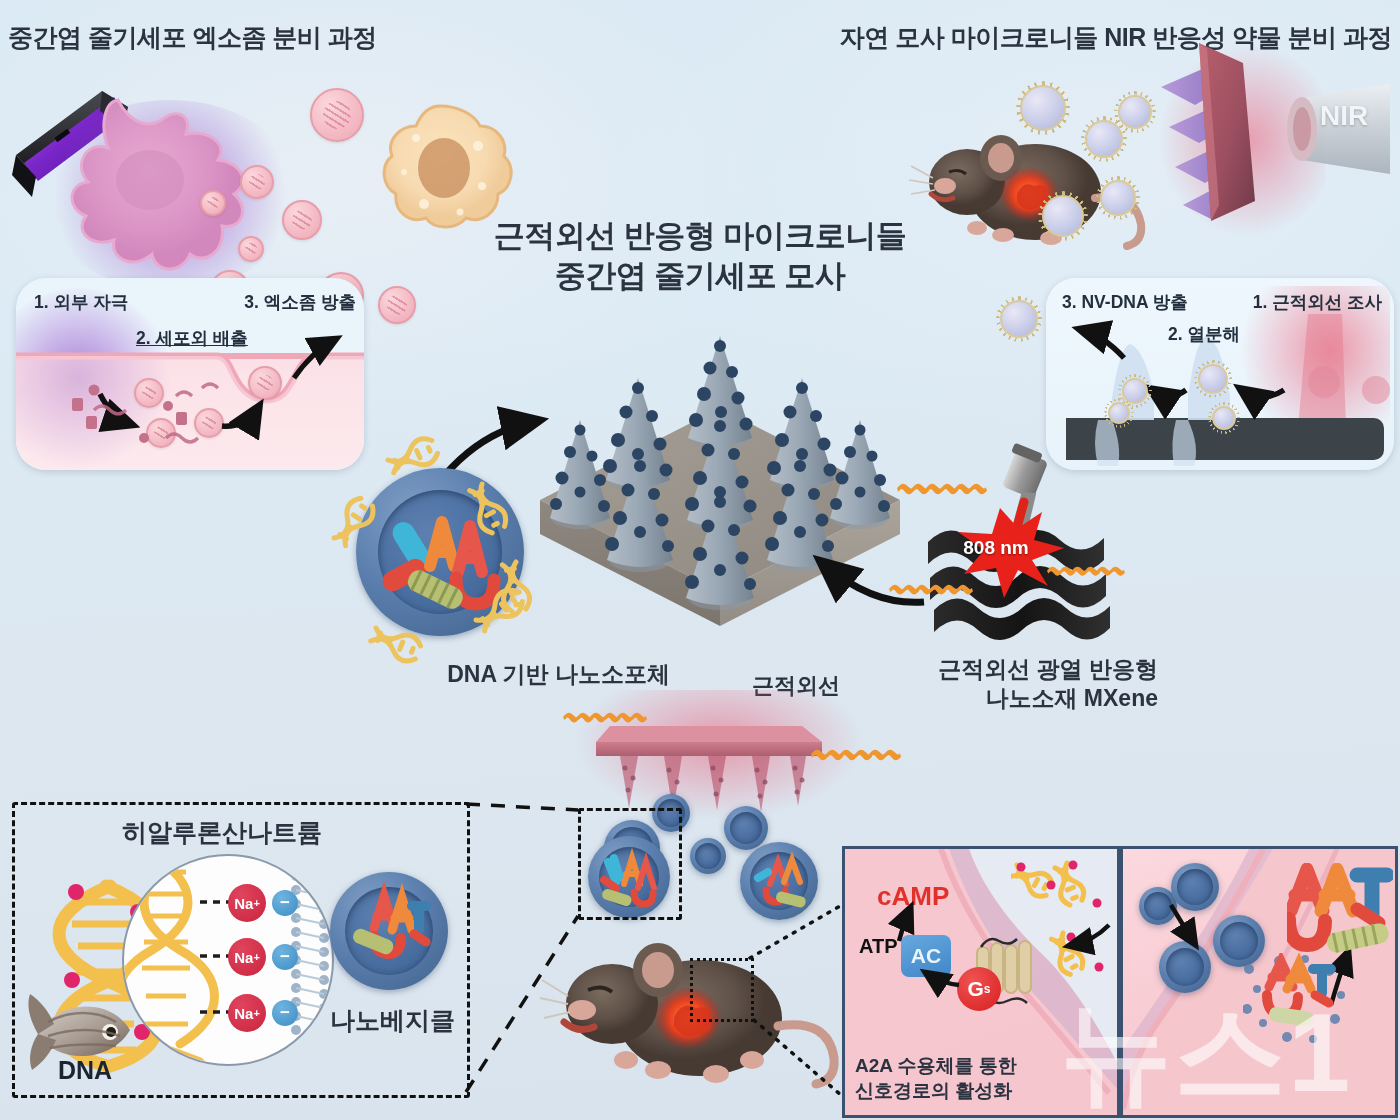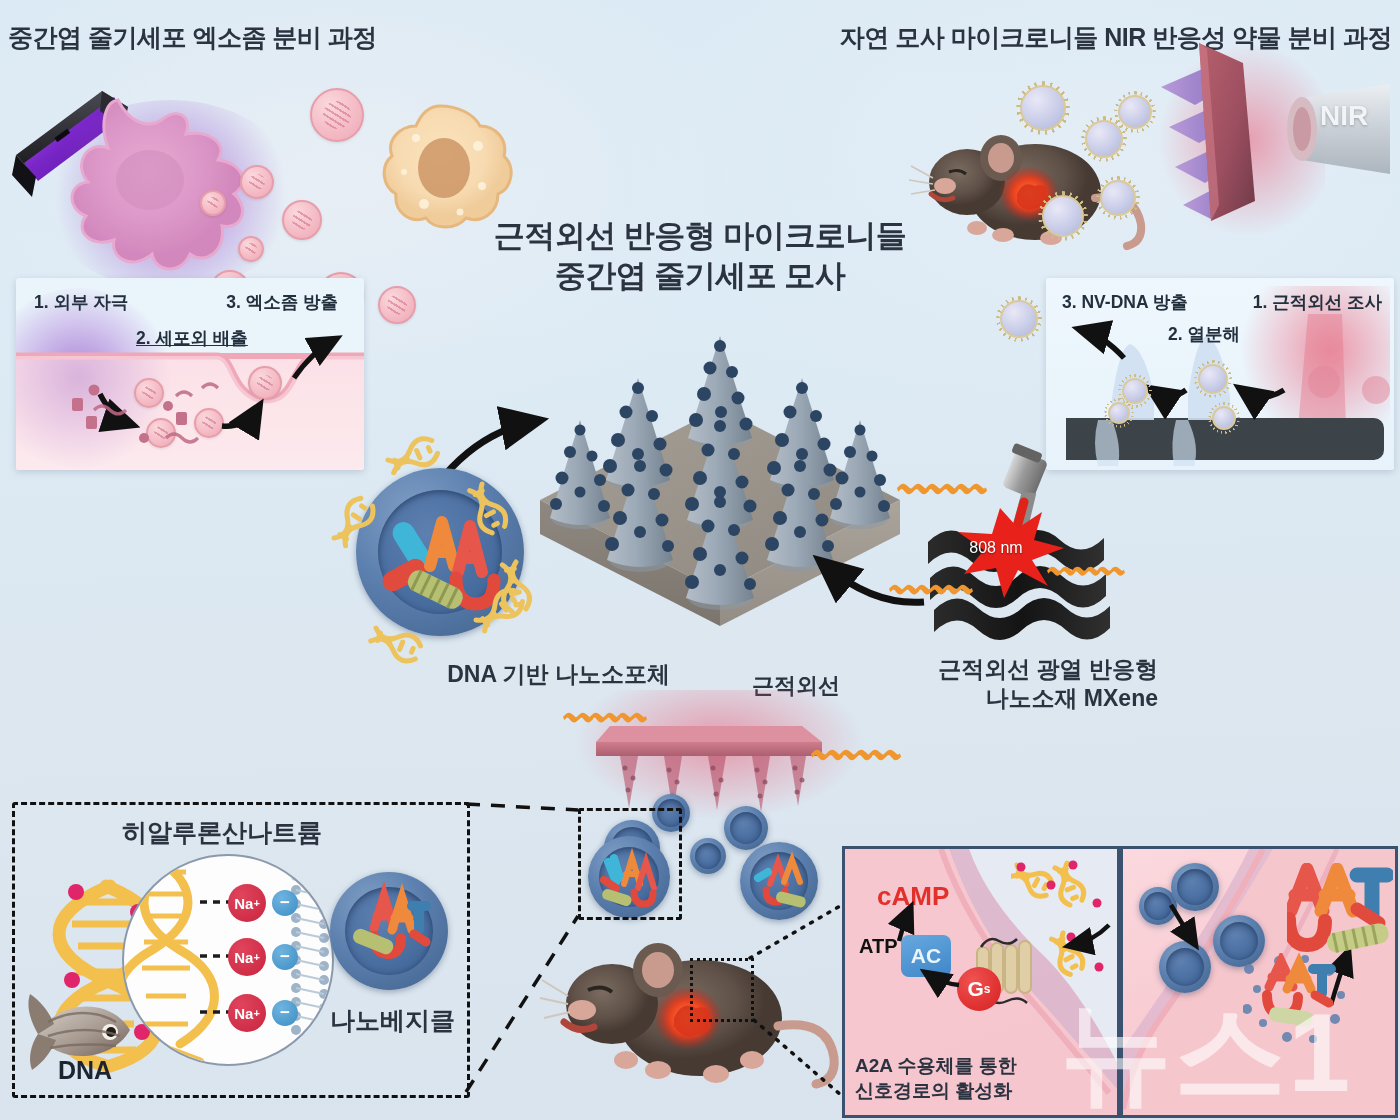--- a/index.html
+++ b/index.html
@@ -14,21 +14,21 @@
   }
 
   .t{position:absolute;}
   .ttl{color:#2b3340;font-weight:bold;letter-spacing:-0.5px;line-height:1.22;}
   .hdr{font-size:25px;}
   .ctr-ttl{font-size:31px;text-align:center;line-height:1.3;}
   .cap{font-size:23px;font-weight:bold;color:#2b3340;text-align:right;line-height:1.28;}
 
   
   .panel{
-    position:absolute;border-radius:3px;overflow:hidden;
+    position:absolute;border-radius:30px;overflow:hidden;
     background:#eaf4fb;
     box-shadow:0 2px 7px rgba(40,60,90,.18);
   }
   .panel .ptxt{position:absolute;font-size:17.5px;font-weight:bold;color:#23303e;white-space:nowrap;}
 
   
   .skin{position:absolute;left:0;right:0;bottom:0;height:61%;
         background:linear-gradient(180deg,#fbdfe6 0%,#fcebee 55%,#fdf3f5 100%);}
   .skin:before{content:"";position:absolute;left:0;right:0;top:0;height:6px;background:#f0a7b8;}
   .uvglow{position:absolute;border-radius:50%;
@@ -74,22 +74,22 @@
   .badge{position:absolute;border-radius:50%;display:flex;align-items:center;
          justify-content:center;font-weight:bold;color:#fff;}
   .na{background:radial-gradient(circle at 35% 30%,#e0445c 0%,#c9253f 100%);}
   .neg{background:radial-gradient(circle at 35% 30%,#6fb4e0 0%,#3d8dc4 100%);}
 
   .arrowsvg{position:absolute;overflow:visible;}
 
   .watermark{position:absolute;color:rgba(255,255,255,.72);font-weight:bold;
              letter-spacing:2px;}
   .starburst{position:absolute;display:flex;align-items:center;justify-content:center;}
-  .starburst span{position:relative;z-index:3;color:#fff;font-weight:normal;
-      font-size:16px;text-shadow:0 1px 2px rgba(0,0,0,.45);white-space:nowrap;text-align:center;}
+  .starburst span{position:relative;z-index:3;color:#fff;font-weight:bold;
+      font-size:19px;text-shadow:0 1px 2px rgba(0,0,0,.45);white-space:nowrap;text-align:center;}
 </style>
 </head>
 <body>
 
 <div id="stage">
 
   <div class="t ttl hdr" style="left:8px;top:22px;">중간엽 줄기세포 엑소좀 분비 과정</div>
   <div class="t ttl hdr" style="right:8px;top:22px;">자연 모사 마이크로니들 NIR 반응성 약물 분비 과정</div>
 
   <div class="t ctr-ttl ttl" style="left:420px;top:216px;width:560px;">
@@ -165,21 +165,21 @@
   <div class="panel" style="left:16px;top:278px;width:348px;height:192px;">
     <div class="skin"></div>
     <div class="uvglow" style="left:-30px;top:10px;width:185px;height:180px;"></div>
     <svg style="position:absolute;left:0;top:0;width:348px;height:192px;">
       <path d="M0,78 L200,78 C214,78 214,96 226,110 C240,126 262,126 272,110
                C282,96 286,78 300,78 L348,78" fill="none" stroke="#f0a7b8" stroke-width="7"></path>
       <path d="M200,78 C214,78 214,96 226,110 C240,126 262,126 272,110 C282,96 286,78 300,78
                L348,78 L348,192 L0,192 L0,78 Z" fill="#fbe2e8" opacity=".55"></path>
     </svg>
     <div class="ptxt" style="left:18px;top:12px;">1. 외부 자극</div>
-    <div class="ptxt" style="right:26px;top:12px;margin-left:20px;">3. 엑소좀 방출</div>
+    <div class="ptxt" style="right:8px;top:12px;margin-left:20px;">3. 엑소좀 방출</div>
     <div class="ptxt" style="left:120px;top:48px;text-decoration:underline;">2. 세포외 배출</div>
     <div class="exo" style="left:118px;top:100px;width:26px;height:26px;"></div>
     <div class="exo" style="left:130px;top:140px;width:26px;height:26px;"></div>
     <div class="exo" style="left:178px;top:130px;width:26px;height:26px;"></div>
     <div class="exo" style="left:232px;top:88px;width:30px;height:30px;"></div>
     <svg style="position:absolute;left:0;top:0;width:348px;height:192px;">
       <defs>
           <marker id="ah1" markerWidth="7" markerHeight="7" refX="5" refY="3.2" orient="auto">
         <path d="M0,0 L7,3.2 L0,6.4 Z" fill="#111"></path>
           </marker>

